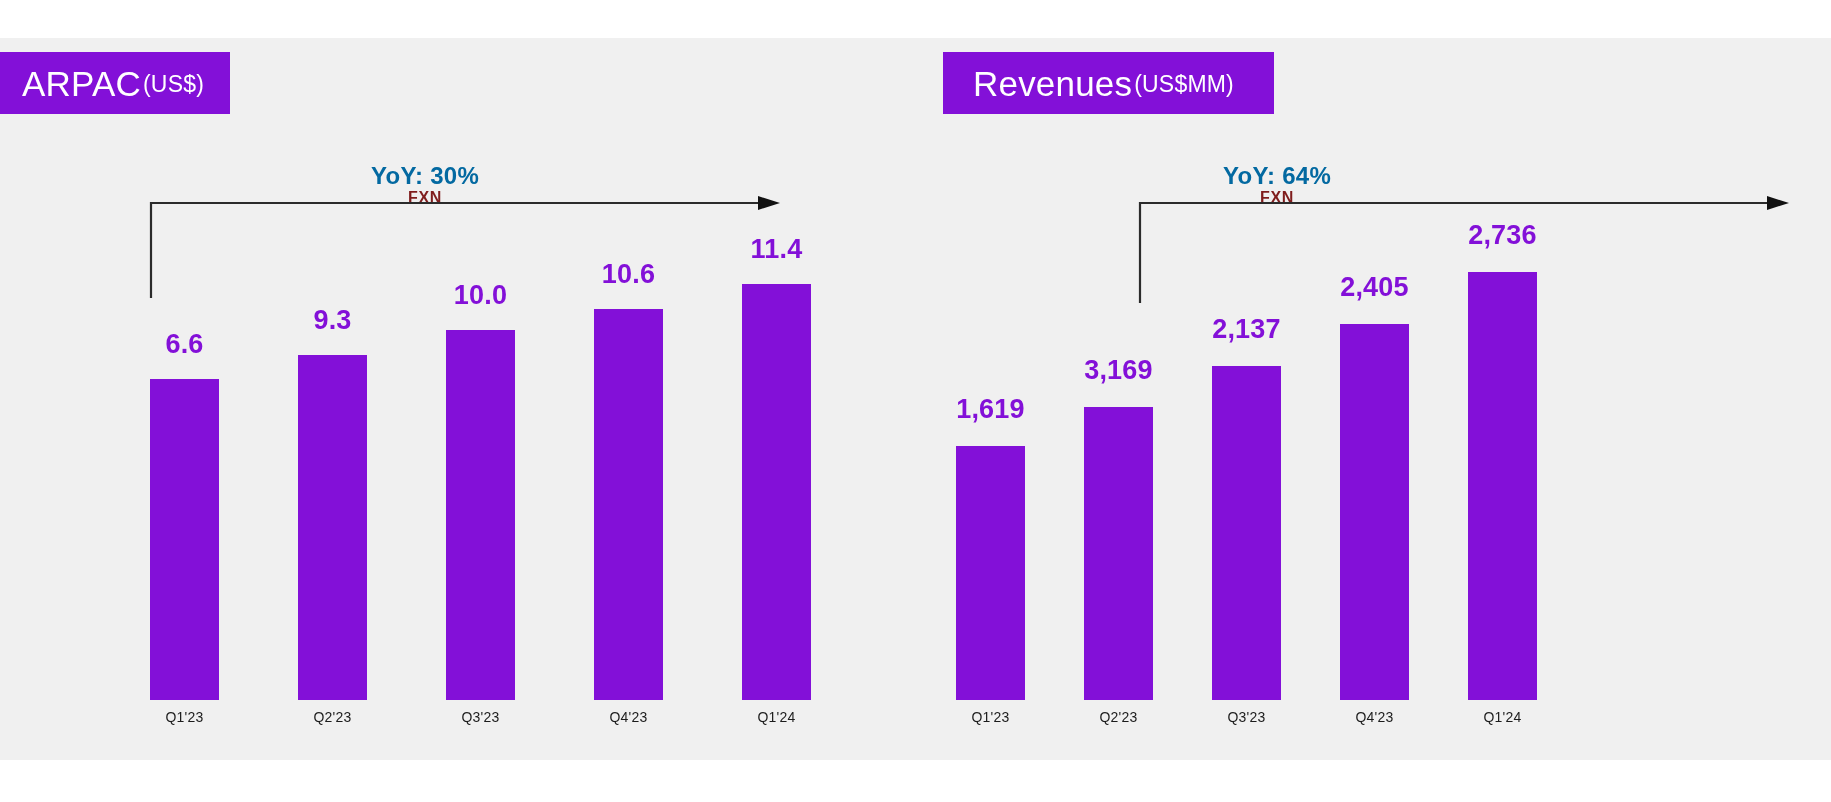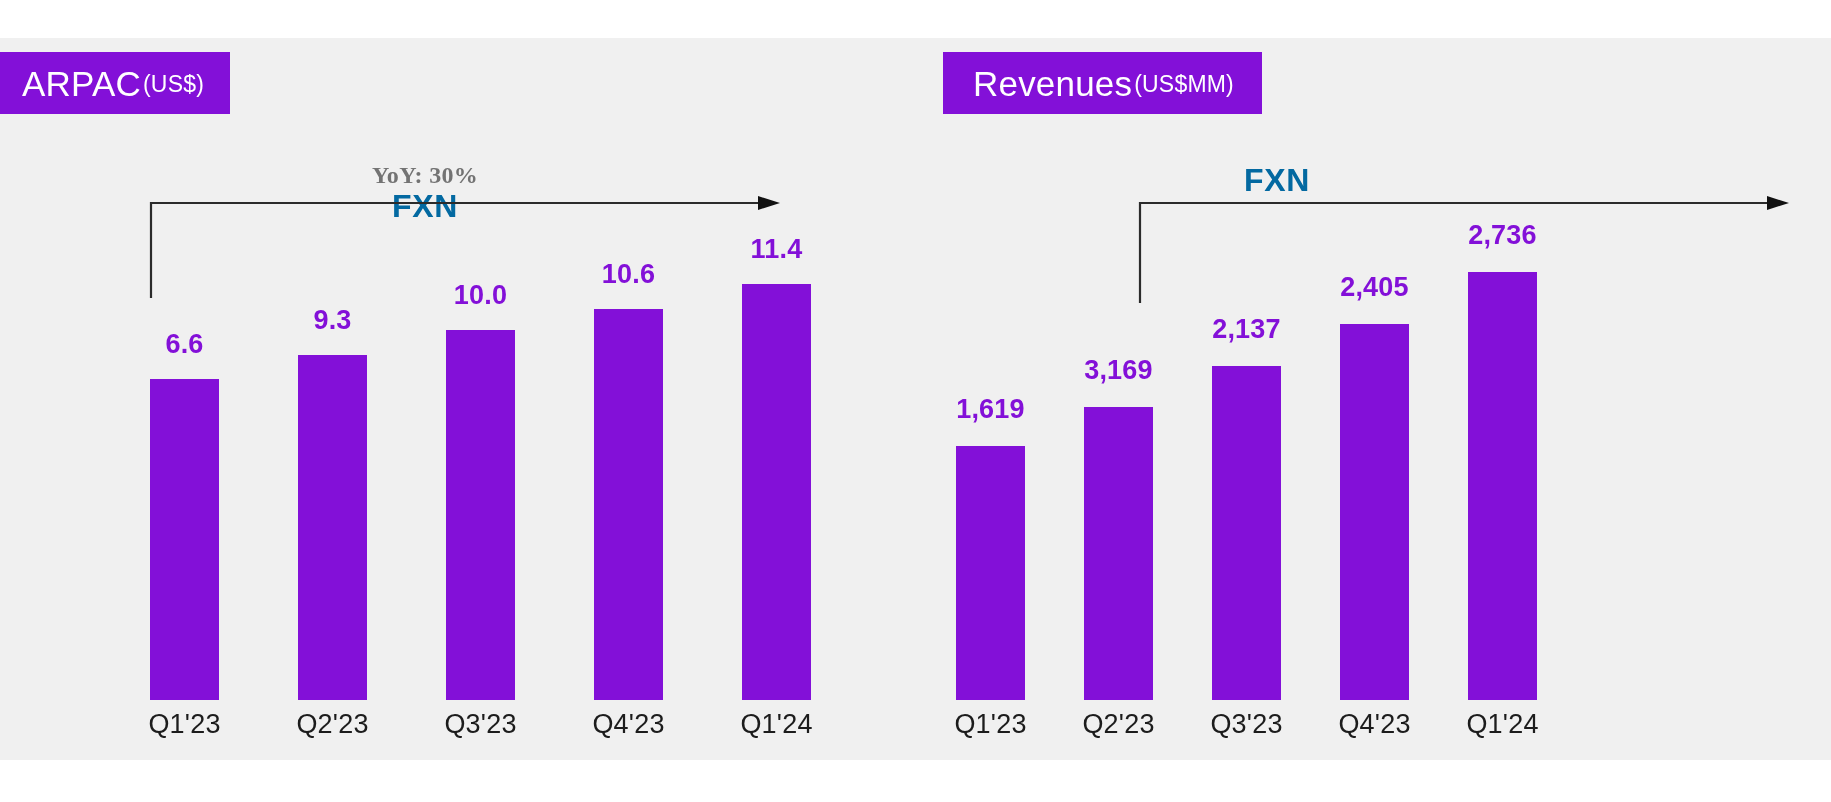--- a/index.html
+++ b/index.html
@@ -50,21 +50,21 @@
     align-items: center;
     white-space: nowrap;
     box-sizing: border-box;
   }
   .ribbon-left {
     left: 0px;
     padding: 0 26px 0 22px;
   }
   .ribbon-right {
     left: 28px;
-    padding: 0 28px 0 30px;
+    padding: 0 40px 0 30px;
   }
   .title-main {
     color: #ffffff;
     font-size: 35px;
     font-weight: 400;
     letter-spacing: 0.2px;
     line-height: 1;
   }
   .title-sub {
     color: #ffffff;
@@ -80,28 +80,27 @@
   
   .yoy-wrap {
     position: absolute;
     text-align: center;
     line-height: 1.08;
     white-space: nowrap;
   }
   .yoy-label {
     font-size: 24px;
     font-weight: 700;
-    color: #737373;
+    color: #0369a1;
     letter-spacing: 0.3px;
-    font-family: Liberation Serif, serif;
   }
   .yoy-fxn {
-    font-size: 32px;
+    font-size: 16px;
     font-weight: 700;
-    color: #0369a1;
+    color: #7f1d1d;
     letter-spacing: 0.6px;
   }
 
   
   .arrow-svg {
     position: absolute;
     overflow: visible;
   }
 
   
@@ -120,21 +119,21 @@
     position: absolute;
     font-size: 27px;
     font-weight: 700;
     color: #8310d8;
     text-align: center;
     white-space: nowrap;
     letter-spacing: 0.2px;
   }
   .cat-label {
     position: absolute;
-    font-size: 27px;
+    font-size: 14px;
     font-weight: 400;
     color: #1c1c1c;
     text-align: center;
     white-space: nowrap;
     letter-spacing: 0.2px;
   }
 </style>
 </head>
 <body>
 
@@ -184,20 +183,21 @@
     </div>
 
     <div class="panel panel-right">
 
       <div class="title-ribbon ribbon-right">
         <span class="title-main">Revenues</span>
         <span class="title-sub">(US$MM)</span>
       </div>
 
       <div class="yoy-wrap" style="left:237px; top:125px; width:250px;">
+        <div class="yoy-label">YoY: 64%</div>
         <div class="yoy-fxn">FXN</div>
       </div>
 
       <svg class="arrow-svg" style="left:220px; top:158px;" width="660" height="115" viewBox="0 0 660 115">
         <path d="M 5,107 L 5,7 L 635,7" fill="none" stroke="#2b2b2b" stroke-width="2.2"></path>
         <path d="M 632,0 L 654,7 L 632,14 Z" fill="#111111"></path>
       </svg>
 
       <div class="plot">
 

